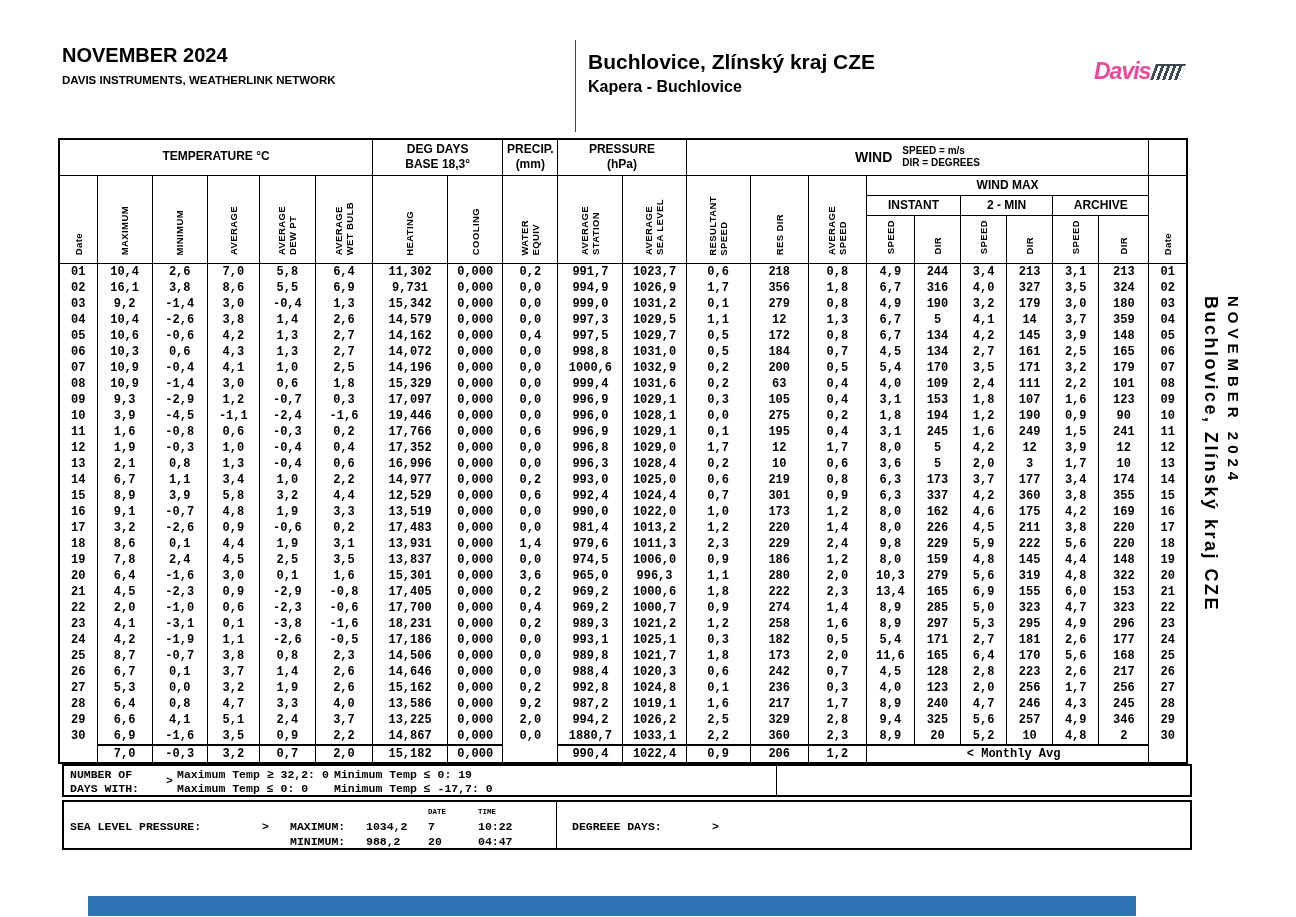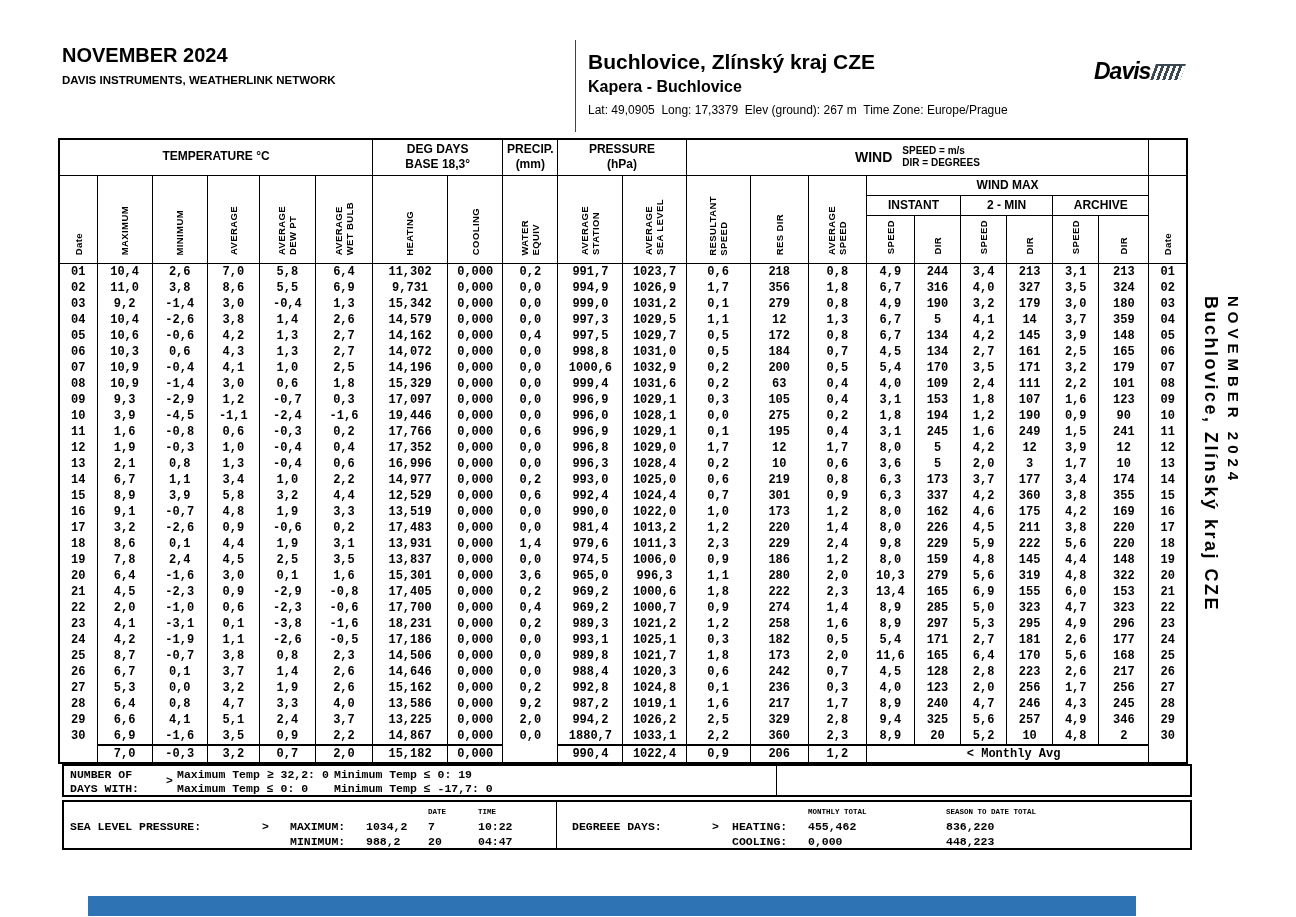--- a/index.html
+++ b/index.html
@@ -11,21 +11,21 @@
   .hdr-left { position:absolute; left:62px; top:44px; }
   .hdr-month { font-size:20px; font-weight:bold; }
   .hdr-title { font-size:24px; font-weight:bold; margin-top:2px; }
   .hdr-net   { font-size:11.5px; font-weight:bold; margin-top:7px; }
   .hdr-divider { position:absolute; left:575px; top:40px; width:1px; height:92px; background:#444; }
   .hdr-right { position:absolute; left:588px; top:50px; }
   .station-title { font-size:21px; font-weight:bold; }
   .station-sub   { font-size:16px; font-weight:bold; margin-top:4px; }
   .station-meta  { font-size:12px; margin-top:7px; white-space:pre-wrap; }
 
-  .logo { position:absolute; left:1094px; top:58px; display:flex; align-items:center; color:#000000; }
+  .logo { position:absolute; left:1094px; top:58px; display:flex; align-items:center; color:#ec4899; }
   .logo-text { font-size:23px; font-weight:bold; font-style:italic; letter-spacing:-1px; }
   .logo-stripes { width:30px; height:16px; margin-left:3px; transform:skewX(-20deg);
                   background:repeating-linear-gradient(90deg,#3a4750 0 3px,transparent 3px 6px);
                   border-top:2px solid #3a4750; }
 
   
   table.climo { position:absolute; left:58px; top:138px; width:1130px;
                 border-collapse:collapse; table-layout:fixed; border:2px solid #000; }
   .climo th { border:1px solid #000; font-weight:bold; }
   .grp-row th { height:36px; font-size:12px; text-align:center; vertical-align:middle; line-height:1.3; }
@@ -86,21 +86,20 @@
 <div class="page">
 
   <div class="hdr-left">
     <div class="hdr-month">NOVEMBER 2024</div>
     <div class="hdr-net">DAVIS INSTRUMENTS, WEATHERLINK NETWORK</div>
   </div>
   <div class="hdr-divider"></div>
   <div class="hdr-right">
     <div class="station-title">Buchlovice, Zlínský kraj CZE</div>
     <div class="station-sub">Kapera - Buchlovice</div>
-    <div class="station-meta">Lat: 49,0905  Long: 17,3379  Elev (ground): 267 m  Time Zone: Europe/Prague</div>
   </div>
   <div class="logo">
     <span class="logo-text">Davis</span>
     <span class="logo-stripes"></span>
   </div>
 
   <table class="climo">
     <colgroup>
       <col style="width:38px">
         <col style="width:55px">
@@ -208,21 +207,21 @@
           <td>4,9</td>
           <td>244</td>
           <td>3,4</td>
           <td>213</td>
           <td>3,1</td>
           <td>213</td>
           <td>01</td>
         </tr>
         <tr>
           <td>02</td>
-          <td>11,0</td>
+          <td>16,1</td>
           <td>3,8</td>
           <td>8,6</td>
           <td>5,5</td>
           <td>6,9</td>
           <td>9,731</td>
           <td>0,000</td>
           <td>0,0</td>
           <td>994,9</td>
           <td>1026,9</td>
           <td>1,7</td>
@@ -927,31 +926,20 @@
       <div class="gcell">7</div>
       <div class="gcell">10:22</div>
       <div class="gcell">MINIMUM:</div>
       <div class="gcell">988,2</div>
       <div class="gcell">20</div>
       <div class="gcell">04:47</div>
     </div>
     <div class="b2-div"></div>
     <div class="abs b2-dd">DEGREEE DAYS:</div>
     <div class="abs b2-dd-arrow">&gt;</div>
-    <div class="mini-grid g-right">
-      <div class="tiny"></div>
-      <div class="tiny">MONTHLY TOTAL</div>
-      <div class="tiny">SEASON TO DATE TOTAL</div>
-      <div class="gcell">HEATING:</div>
-      <div class="gcell">455,462</div>
-      <div class="gcell">836,220</div>
-      <div class="gcell">COOLING:</div>
-      <div class="gcell">0,000</div>
-      <div class="gcell">448,223</div>
-    </div>
   </div>
 
   <div class="sidebar">
     <div class="side-month">NOVEMBER 2024</div>
     <div class="side-station">Buchlovice, Zlínský kraj CZE</div>
   </div>
 
   <div class="footer-bar" style="background: rgb(46, 116, 181);"></div>
 
 </div>

